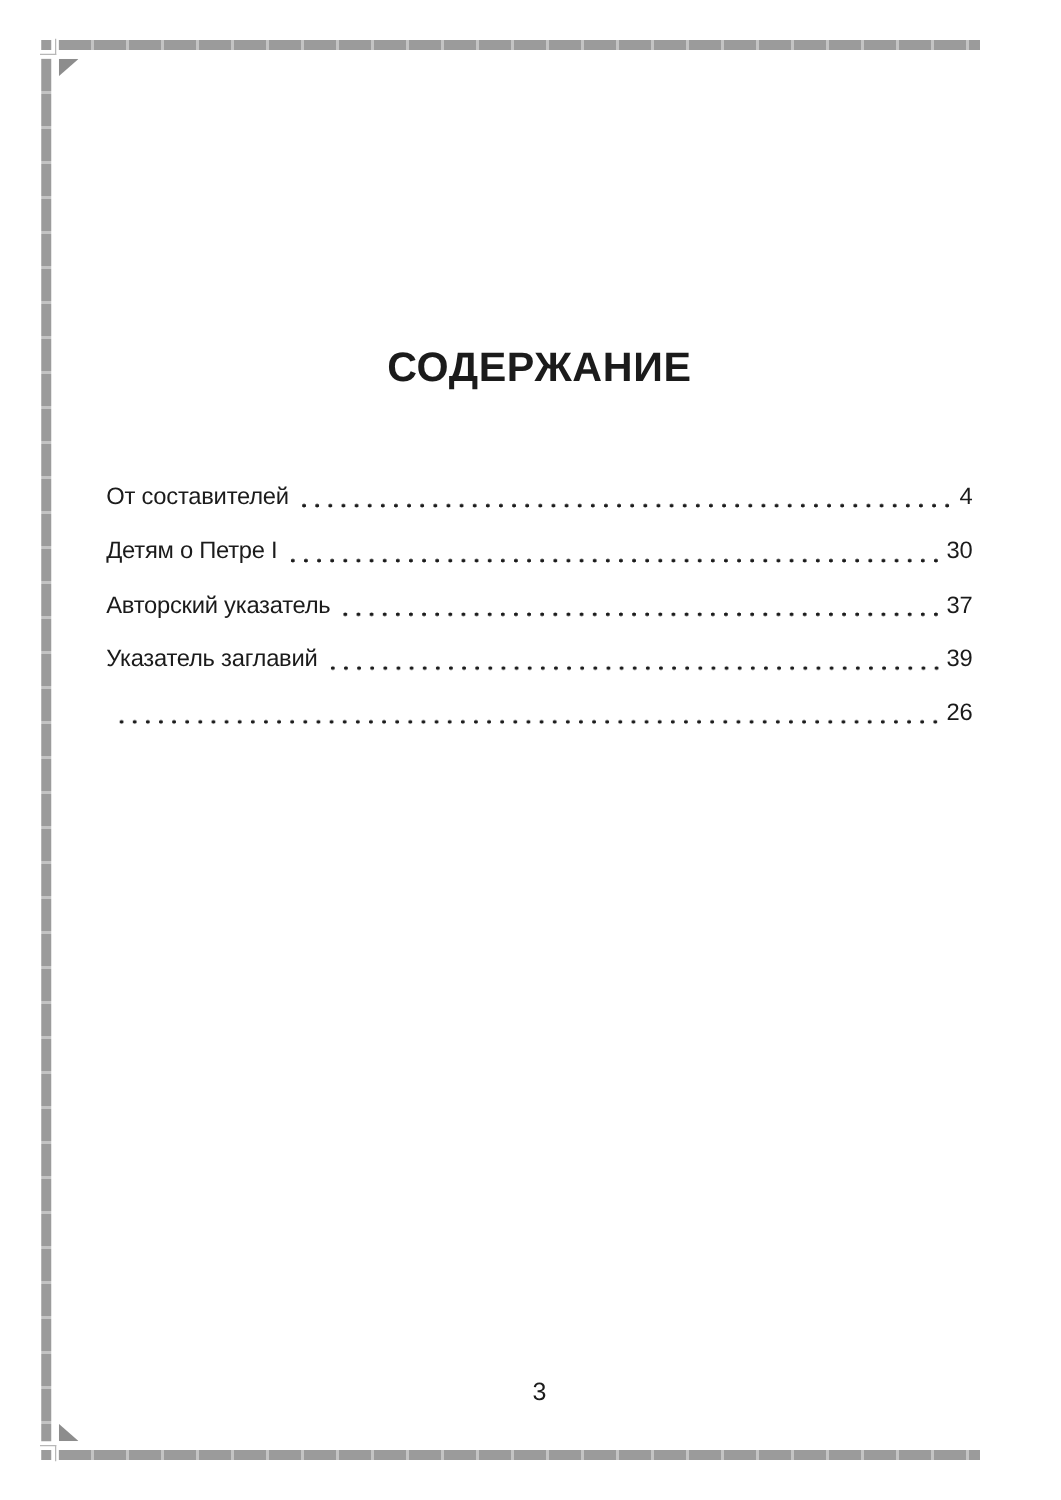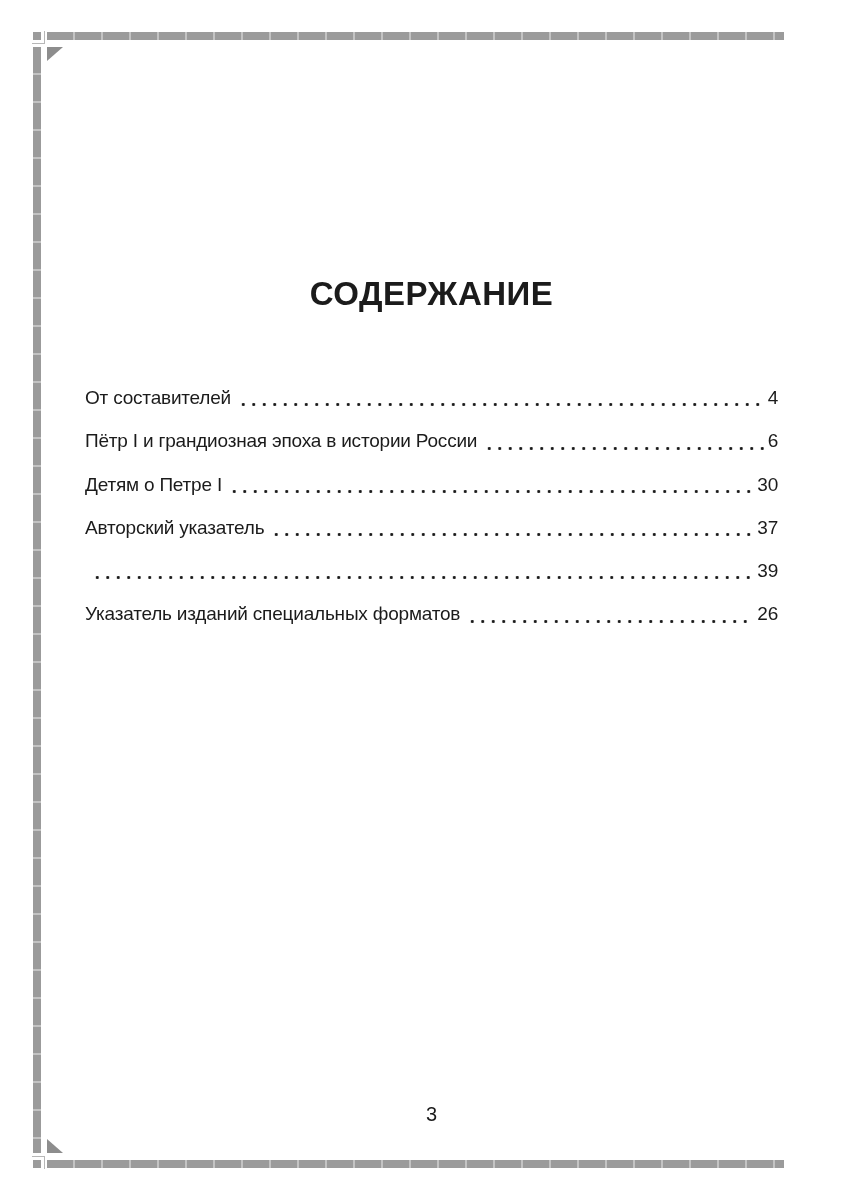--- a/index.html
+++ b/index.html
@@ -119,40 +119,35 @@
   <div class="content">
     <h1 class="doc-title">СОДЕРЖАНИЕ</h1>
 
     <div class="toc">
         <div class="toc-row">
           <span class="toc-label">От составителей</span>
           <span class="toc-leader"></span>
           <span class="toc-page">4</span>
         </div>
         <div class="toc-row">
-          <span class="toc-label">Пётр I и грандиозная эпоха в истории России</span>
-          <span class="toc-leader"></span>
-          <span class="toc-page">6</span>
-        </div>
-        <div class="toc-row">
           <span class="toc-label">Детям о Петре I</span>
           <span class="toc-leader"></span>
           <span class="toc-page">30</span>
         </div>
         <div class="toc-row">
           <span class="toc-label">Авторский указатель</span>
           <span class="toc-leader"></span>
           <span class="toc-page">37</span>
         </div>
         <div class="toc-row">
+          <span class="toc-label">Указатель заглавий</span>
           <span class="toc-leader"></span>
           <span class="toc-page">39</span>
         </div>
         <div class="toc-row">
-          <span class="toc-label">Указатель изданий специальных форматов</span>
           <span class="toc-leader"></span>
           <span class="toc-page">26</span>
         </div>
       </div>
 
     <div class="page-footer">3</div>
   </div>
 </div>
 
 </body></html>

